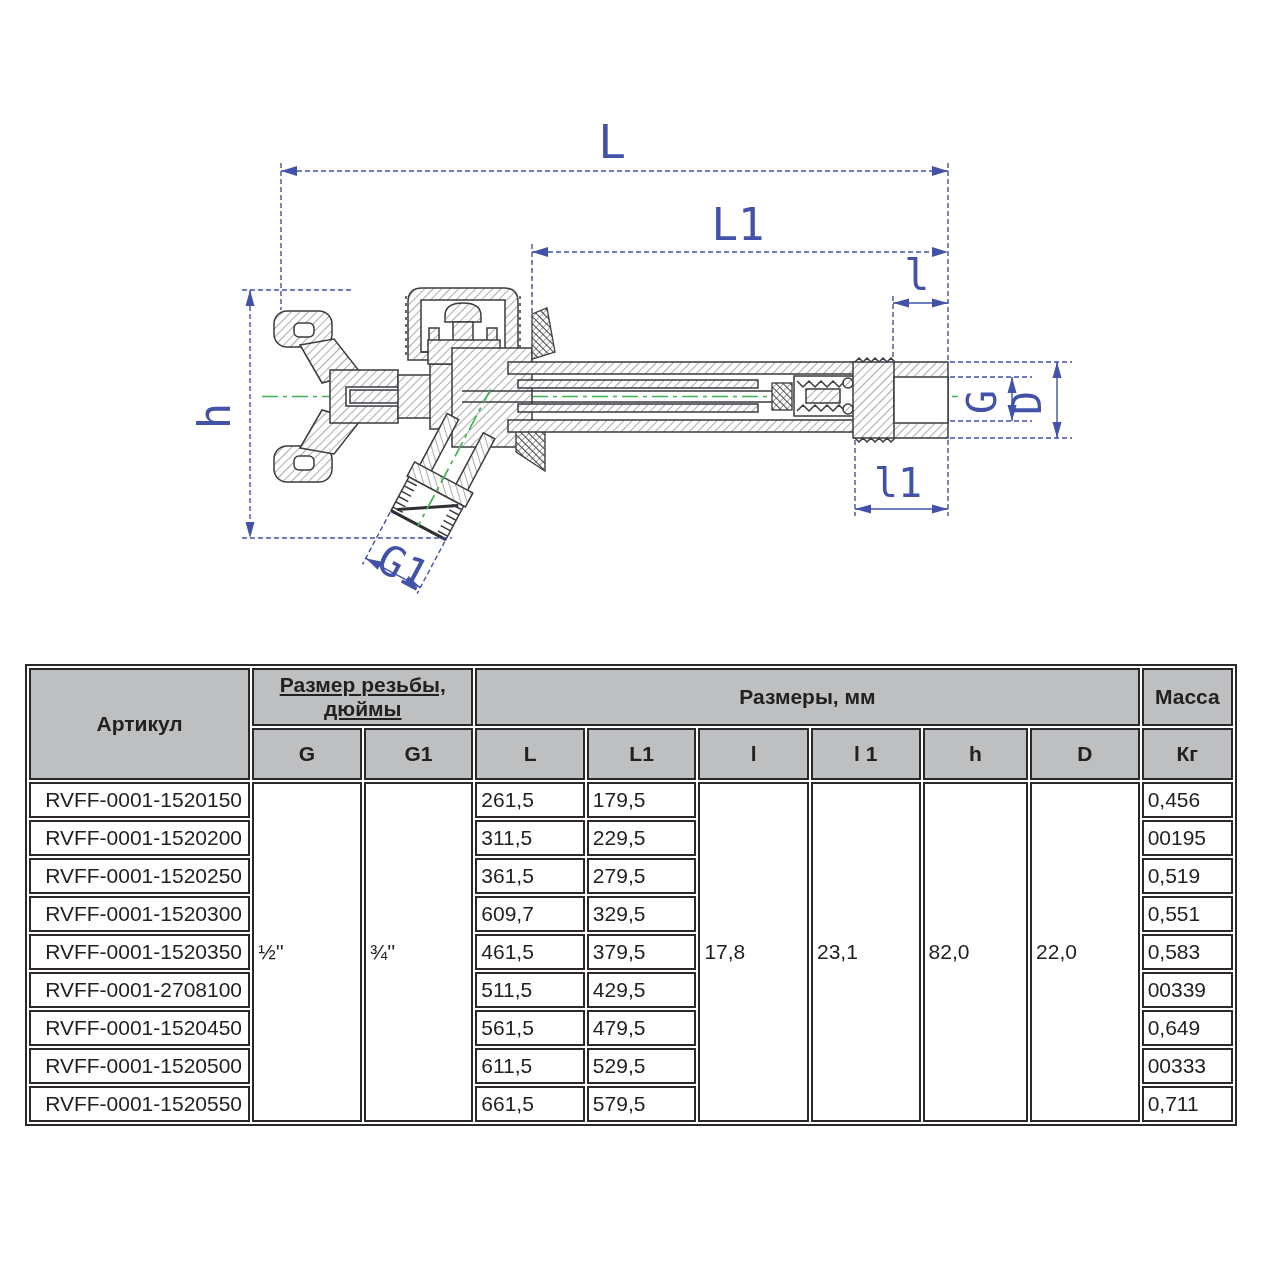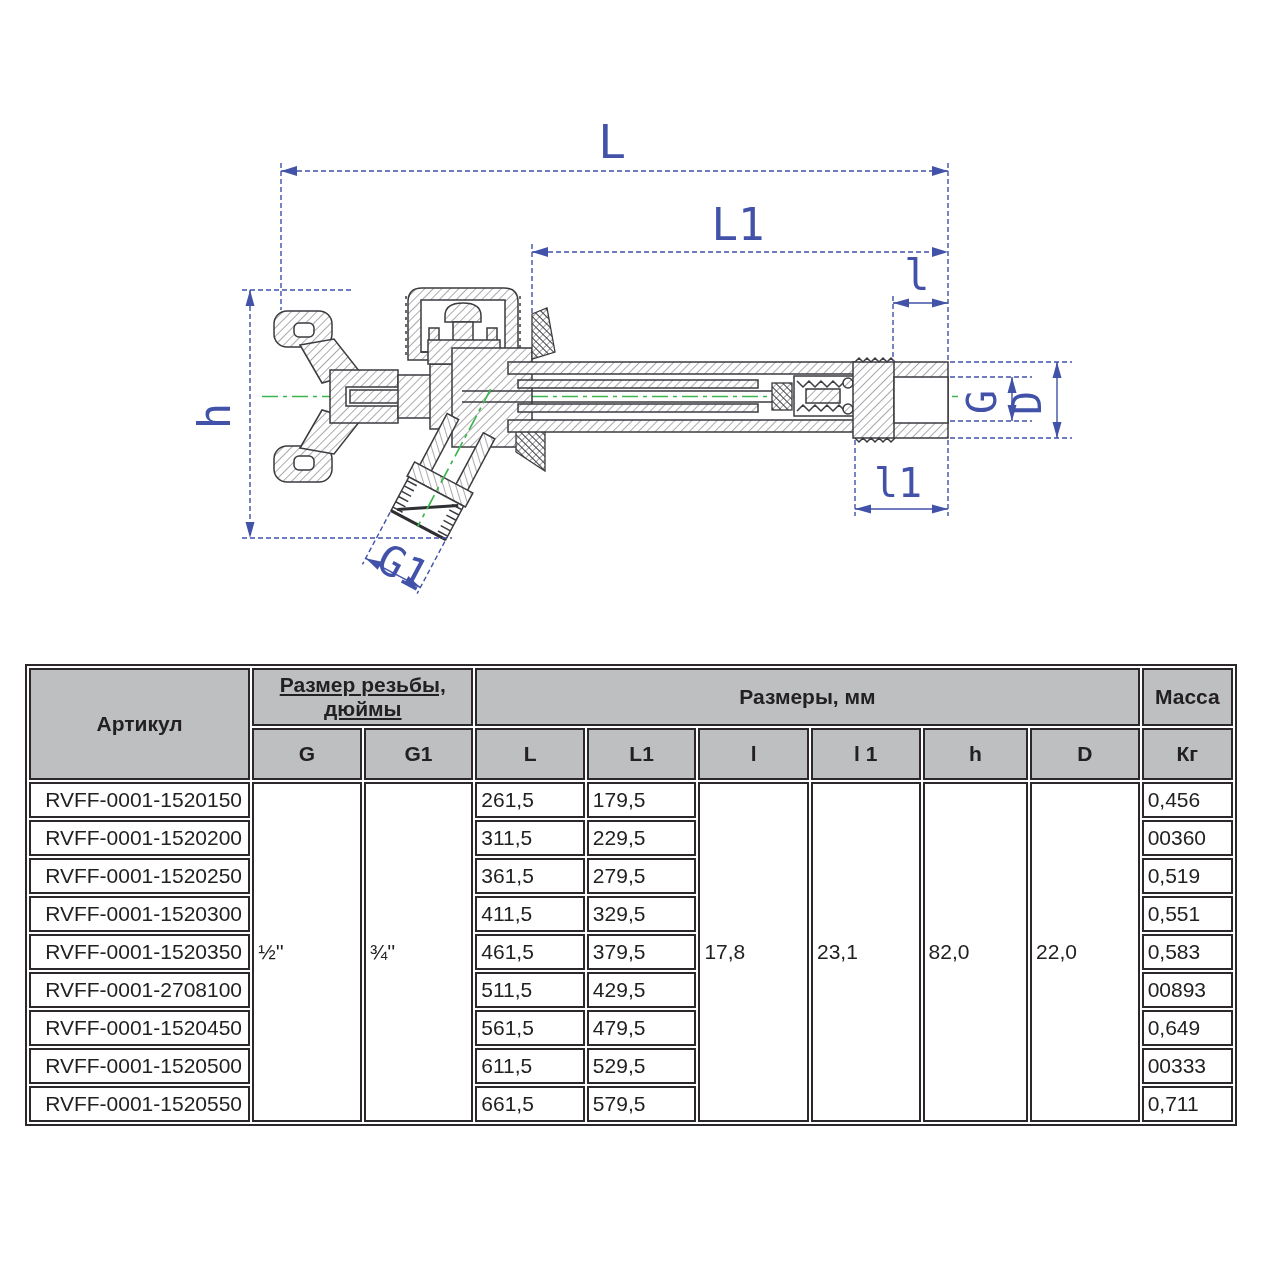--- a/index.html
+++ b/index.html
@@ -237,45 +237,45 @@
         <td rowspan="9">17,8</td>
         <td rowspan="9">23,1</td>
         <td rowspan="9">82,0</td>
         <td rowspan="9">22,0</td>
         <td>0,456</td>
       </tr>
       <tr>
         <td class="art">RVFF-0001-1520200</td>
         <td>311,5</td>
         <td>229,5</td>
-        <td>00360</td>
+        <td>00195</td>
       </tr>
       <tr>
         <td class="art">RVFF-0001-1520250</td>
         <td>361,5</td>
         <td>279,5</td>
         <td>0,519</td>
       </tr>
       <tr>
         <td class="art">RVFF-0001-1520300</td>
-        <td>411,5</td>
+        <td>609,7</td>
         <td>329,5</td>
         <td>0,551</td>
       </tr>
       <tr>
         <td class="art">RVFF-0001-1520350</td>
         <td>461,5</td>
         <td>379,5</td>
         <td>0,583</td>
       </tr>
       <tr>
         <td class="art">RVFF-0001-2708100</td>
         <td>511,5</td>
         <td>429,5</td>
-        <td>00893</td>
+        <td>00339</td>
       </tr>
       <tr>
         <td class="art">RVFF-0001-1520450</td>
         <td>561,5</td>
         <td>479,5</td>
         <td>0,649</td>
       </tr>
       <tr>
         <td class="art">RVFF-0001-1520500</td>
         <td>611,5</td>

